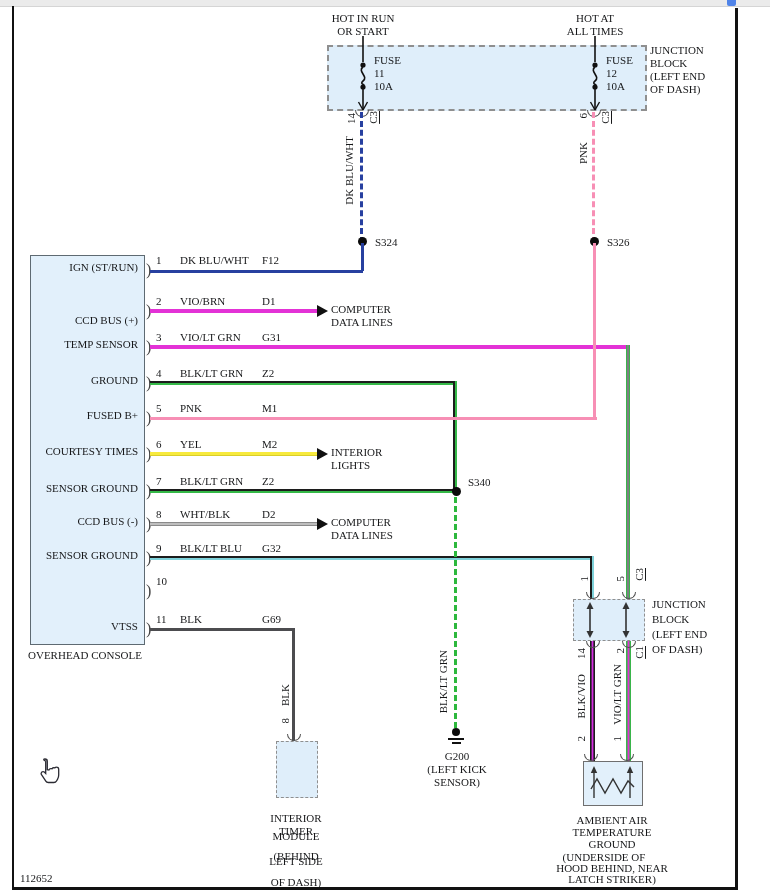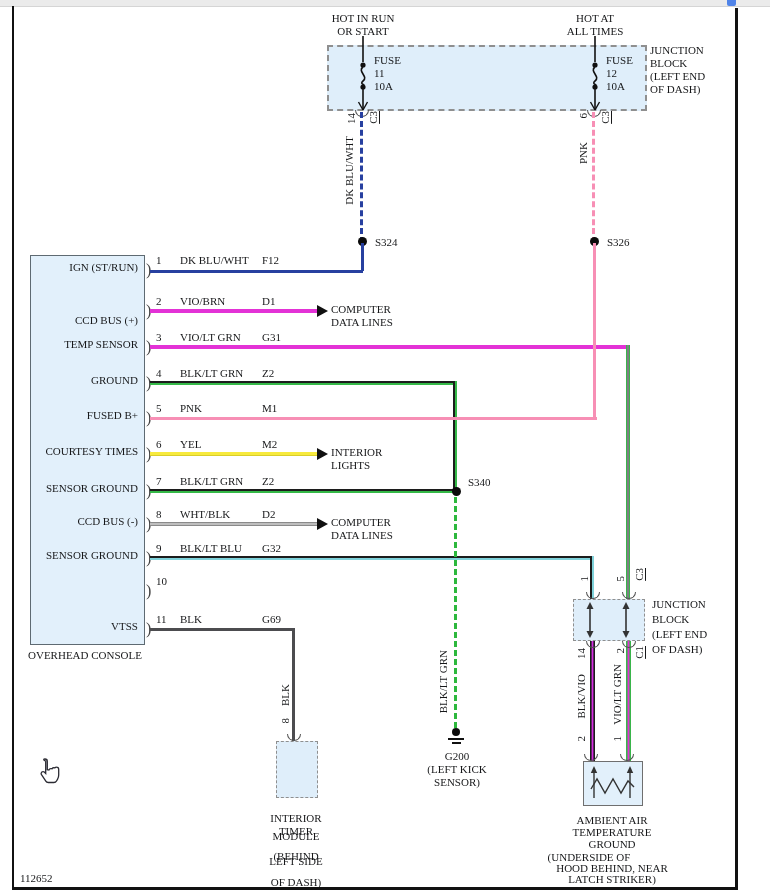--- a/index.html
+++ b/index.html
@@ -241,21 +241,21 @@
   <svg style="left:584px;top:762px" width="56" height="40">
     <line x1="10" y1="36" x2="10" y2="9" stroke="#333" stroke-width="1.4"></line>
     <polygon points="10,4 6.8,11 13.2,11" fill="#333"></polygon>
     <line x1="46" y1="36" x2="46" y2="9" stroke="#333" stroke-width="1.4"></line>
     <polygon points="46,4 42.8,11 49.2,11" fill="#333"></polygon>
     <polyline points="7,27 13,17 21,31 29,17 37,31 44,19 50,25" stroke="#333" stroke-width="1.4" fill="none"></polyline>
   </svg>
   <div class="t c" style="left:522px;top:814px;width:180px">AMBIENT AIR</div>
   <div class="t c" style="left:522px;top:826px;width:180px">TEMPERATURE</div>
   <div class="t c" style="left:522px;top:838px;width:180px">GROUND</div>
-  <div class="t c" style="left:499px;top:851px;width:180px">(UNDERSIDE OF</div>
+  <div class="t c" style="left:514px;top:851px;width:180px">(UNDERSIDE OF</div>
   <div class="t c" style="left:522px;top:862px;width:180px">HOOD BEHIND, NEAR</div>
   <div class="t c" style="left:522px;top:873px;width:180px">LATCH STRIKER)</div>
 
   <div class="vt" style="left:279px;top:684px">BLK</div>
   <div class="vt" style="left:279px;top:718px">8</div>
   <div class="arc" style="left:287px;top:734px"></div>
   <div class="box-dash" style="left:276px;top:741px;width:40px;height:55px"></div>
   <div class="t c" style="left:224px;top:812px;width:144px">INTERIOR</div>
   <div class="t c" style="left:224px;top:825px;width:144px">TIMER</div>
   <div class="t c" style="left:224px;top:830px;width:144px">MODULE</div>

